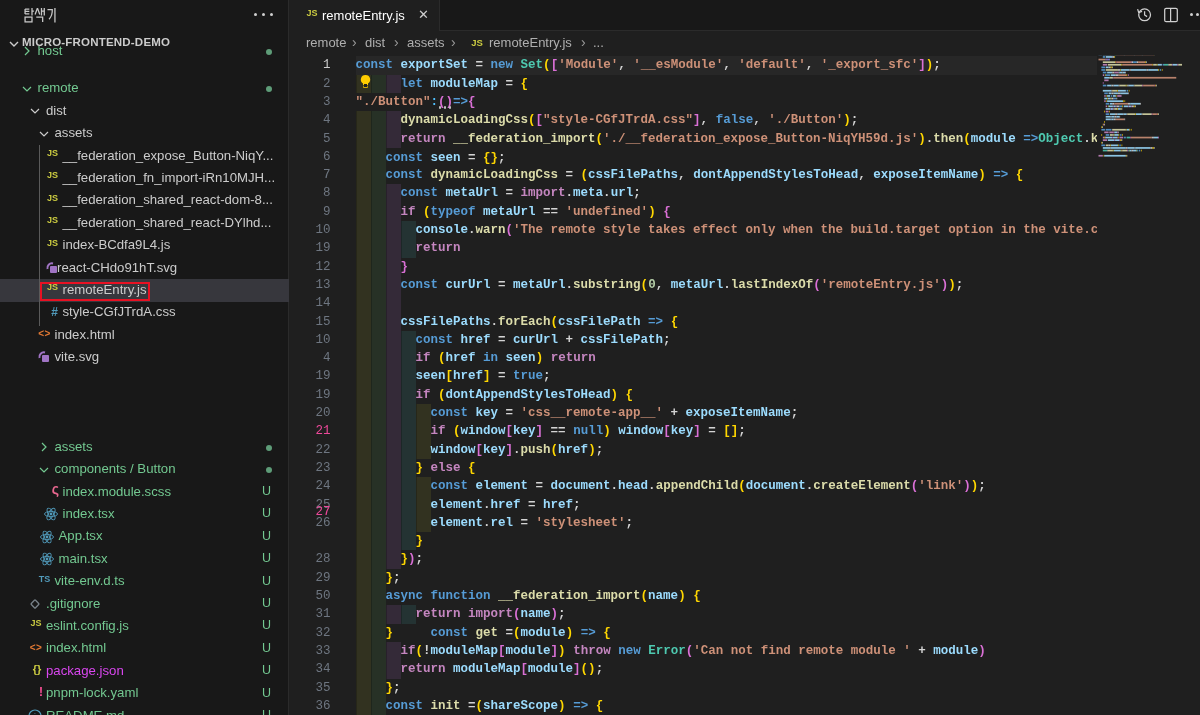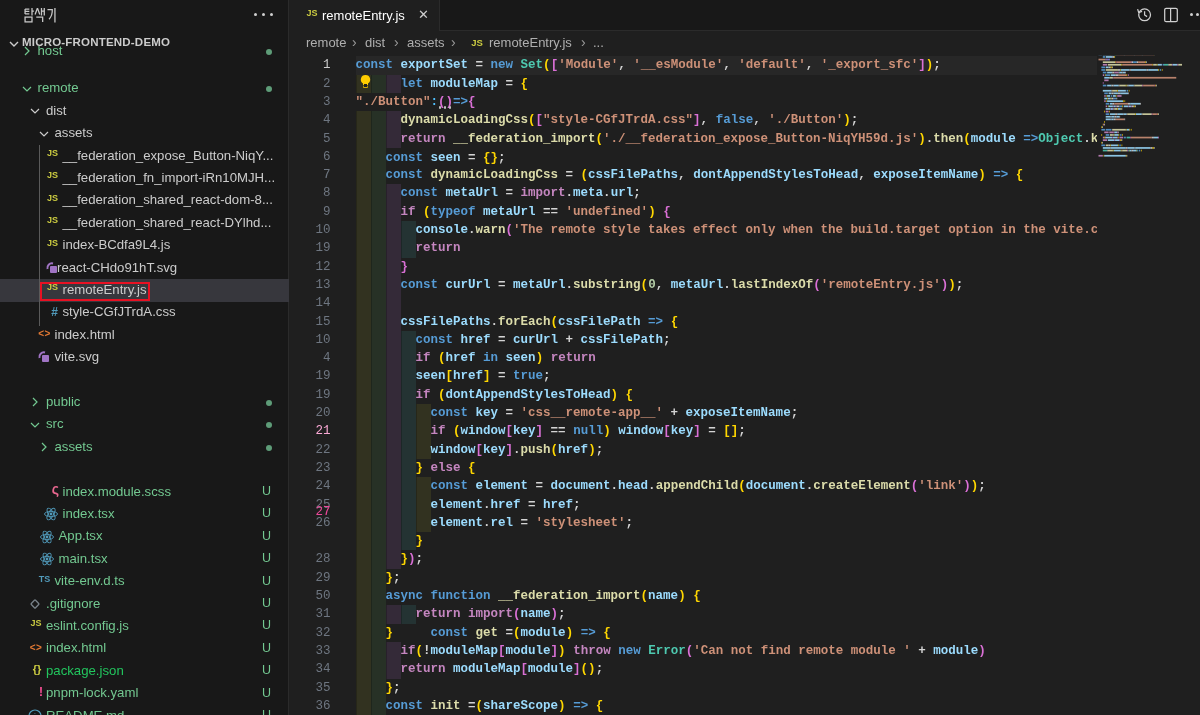--- a/index.html
+++ b/index.html
@@ -219,21 +219,21 @@
         <div class="gn" style="top:239.35px;color:#6E7681">19</div>
         <div class="gn" style="top:257.65px;color:#6E7681">12</div>
         <div class="gn" style="top:275.95px;color:#6E7681">13</div>
         <div class="gn" style="top:294.25px;color:#6E7681">14</div>
         <div class="gn" style="top:312.55px;color:#6E7681">15</div>
         <div class="gn" style="top:330.85px;color:#6E7681">10</div>
         <div class="gn" style="top:349.15px;color:#6E7681">4</div>
         <div class="gn" style="top:367.45px;color:#6E7681">19</div>
         <div class="gn" style="top:385.75px;color:#6E7681">19</div>
         <div class="gn" style="top:404.05px;color:#6E7681">20</div>
-        <div class="gn" style="top:422.35px;color:#f9a8d4">21</div>
+        <div class="gn" style="top:422.35px;color:#ec4899">21</div>
         <div class="gn" style="top:440.65px;color:#6E7681">22</div>
         <div class="gn" style="top:458.95px;color:#6E7681">23</div>
         <div class="gn" style="top:477.25px;color:#6E7681">24</div>
         <div class="gn" style="top:495.55px;color:#6E7681">25</div>
         <div class="gn" style="top:513.85px;color:#6E7681">26</div>
         <div class="gn" style="top:503px;color:#ec4899">27</div>
         <div class="gn" style="top:550.45px;color:#6E7681">28</div>
         <div class="gn" style="top:568.75px;color:#6E7681">29</div>
         <div class="gn" style="top:587.05px;color:#6E7681">50</div>
         <div class="gn" style="top:605.35px;color:#6E7681">31</div>
@@ -657,39 +657,32 @@
         <span class="fic" style="left:36.5px;color:#E37933;font-weight:700;font-size:10px;top:4px;letter-spacing:0.5px">&lt;&gt;</span>
         <span class="tl" style="left:54.5px;color:#CCCCCC">index.html</span>
       </div>
       <div class="trow" style="top:346.4px">
         <svg class="tic" style="left:35.5px;top:3px" viewBox="0 0 16 16">
           <rect x="6" y="6" width="7" height="7" rx="1" fill="#A074C4"></rect>
           <path d="M9 3.5 a4.5 4.5 0 0 0 -5.5 5.5" stroke="#A074C4" stroke-width="2" fill="none"></path>
         </svg>
         <span class="tl" style="left:54.5px;color:#CCCCCC">vite.svg</span>
       </div>
-      <div class="trow" style="top:391.2px">
-        <svg class="tic" style="left:27px" viewBox="0 0 16 16">
-          <path d="M6 4 l4 4 l-4 4" stroke="#73C991" stroke-width="1.2" fill="none"></path>
-        </svg>
-        <span class="tl" style="left:46px;color:#73C991">public</span>
-        <span class="dot"></span>
-      </div>
-      <div class="trow" style="top:413.6px">
-        <svg class="tic" style="left:27px" viewBox="0 0 16 16">
-          <path d="M4 6 l4 4 l4 -4" stroke="#73C991" stroke-width="1.2" fill="none"></path>
-        </svg>
-        <span class="tl" style="left:46px;color:#73C991">src</span>
-        <span class="dot"></span>
-      </div>
       <div class="trow" style="top:436.0px">
         <svg class="tic" style="left:35.5px" viewBox="0 0 16 16">
           <path d="M6 4 l4 4 l-4 4" stroke="#73C991" stroke-width="1.2" fill="none"></path>
         </svg>
         <span class="tl" style="left:54.5px;color:#73C991">assets</span>
+        <span class="dot"></span>
+      </div>
+      <div class="trow" style="top:458.4px">
+        <svg class="tic" style="left:35.5px" viewBox="0 0 16 16">
+          <path d="M4 6 l4 4 l4 -4" stroke="#73C991" stroke-width="1.2" fill="none"></path>
+        </svg>
+        <span class="tl" style="left:54.5px;color:#73C991">components / Button</span>
         <span class="dot"></span>
       </div>
       <div class="trow" style="top:480.8px">
         <span class="fic" style="left:47.5px;color:#E8678F;font-weight:700;font-size:14px;top:0.5px">ς</span>
         <span class="tl" style="left:62.5px;color:#73C991">index.module.scss</span>
         <span class="ub">U</span>
       </div>
       <div class="trow" style="top:503.2px">
         <svg class="tic" style="left:43px;top:3px" viewBox="0 0 16 16">
           <g stroke="#519ABA" stroke-width="0.9" fill="none">
@@ -743,21 +736,21 @@
         <span class="tl" style="left:46px;color:#73C991">eslint.config.js</span>
         <span class="ub">U</span>
       </div>
       <div class="trow" style="top:637.6px">
         <span class="fic" style="left:28px;color:#E37933;font-weight:700;font-size:10px;top:4px;letter-spacing:0.5px">&lt;&gt;</span>
         <span class="tl" style="left:46px;color:#73C991">index.html</span>
         <span class="ub">U</span>
       </div>
       <div class="trow" style="top:660.0px">
         <span class="fic" style="left:29px;color:#CBCB41;font-weight:700;font-size:11px;top:2.5px">{}</span>
-        <span class="tl" style="left:46px;color:#22c55e">package.json</span>
+        <span class="tl" style="left:46px;color:#d946ef">package.json</span>
         <span class="ub">U</span>
       </div>
       <div class="trow" style="top:682.4px">
         <span class="fic" style="left:33px;color:#E64A8B;font-weight:700;font-size:13.5px;top:1.5px">!</span>
         <span class="tl" style="left:46px;color:#73C991">pnpm-lock.yaml</span>
         <span class="ub">U</span>
       </div>
       <div class="trow" style="top:704.8px">
         <svg class="tic" style="left:27px;top:3px" viewBox="0 0 16 16">
           <circle cx="8" cy="8" r="6" fill="none" stroke="#519ABA" stroke-width="1.2"></circle>

